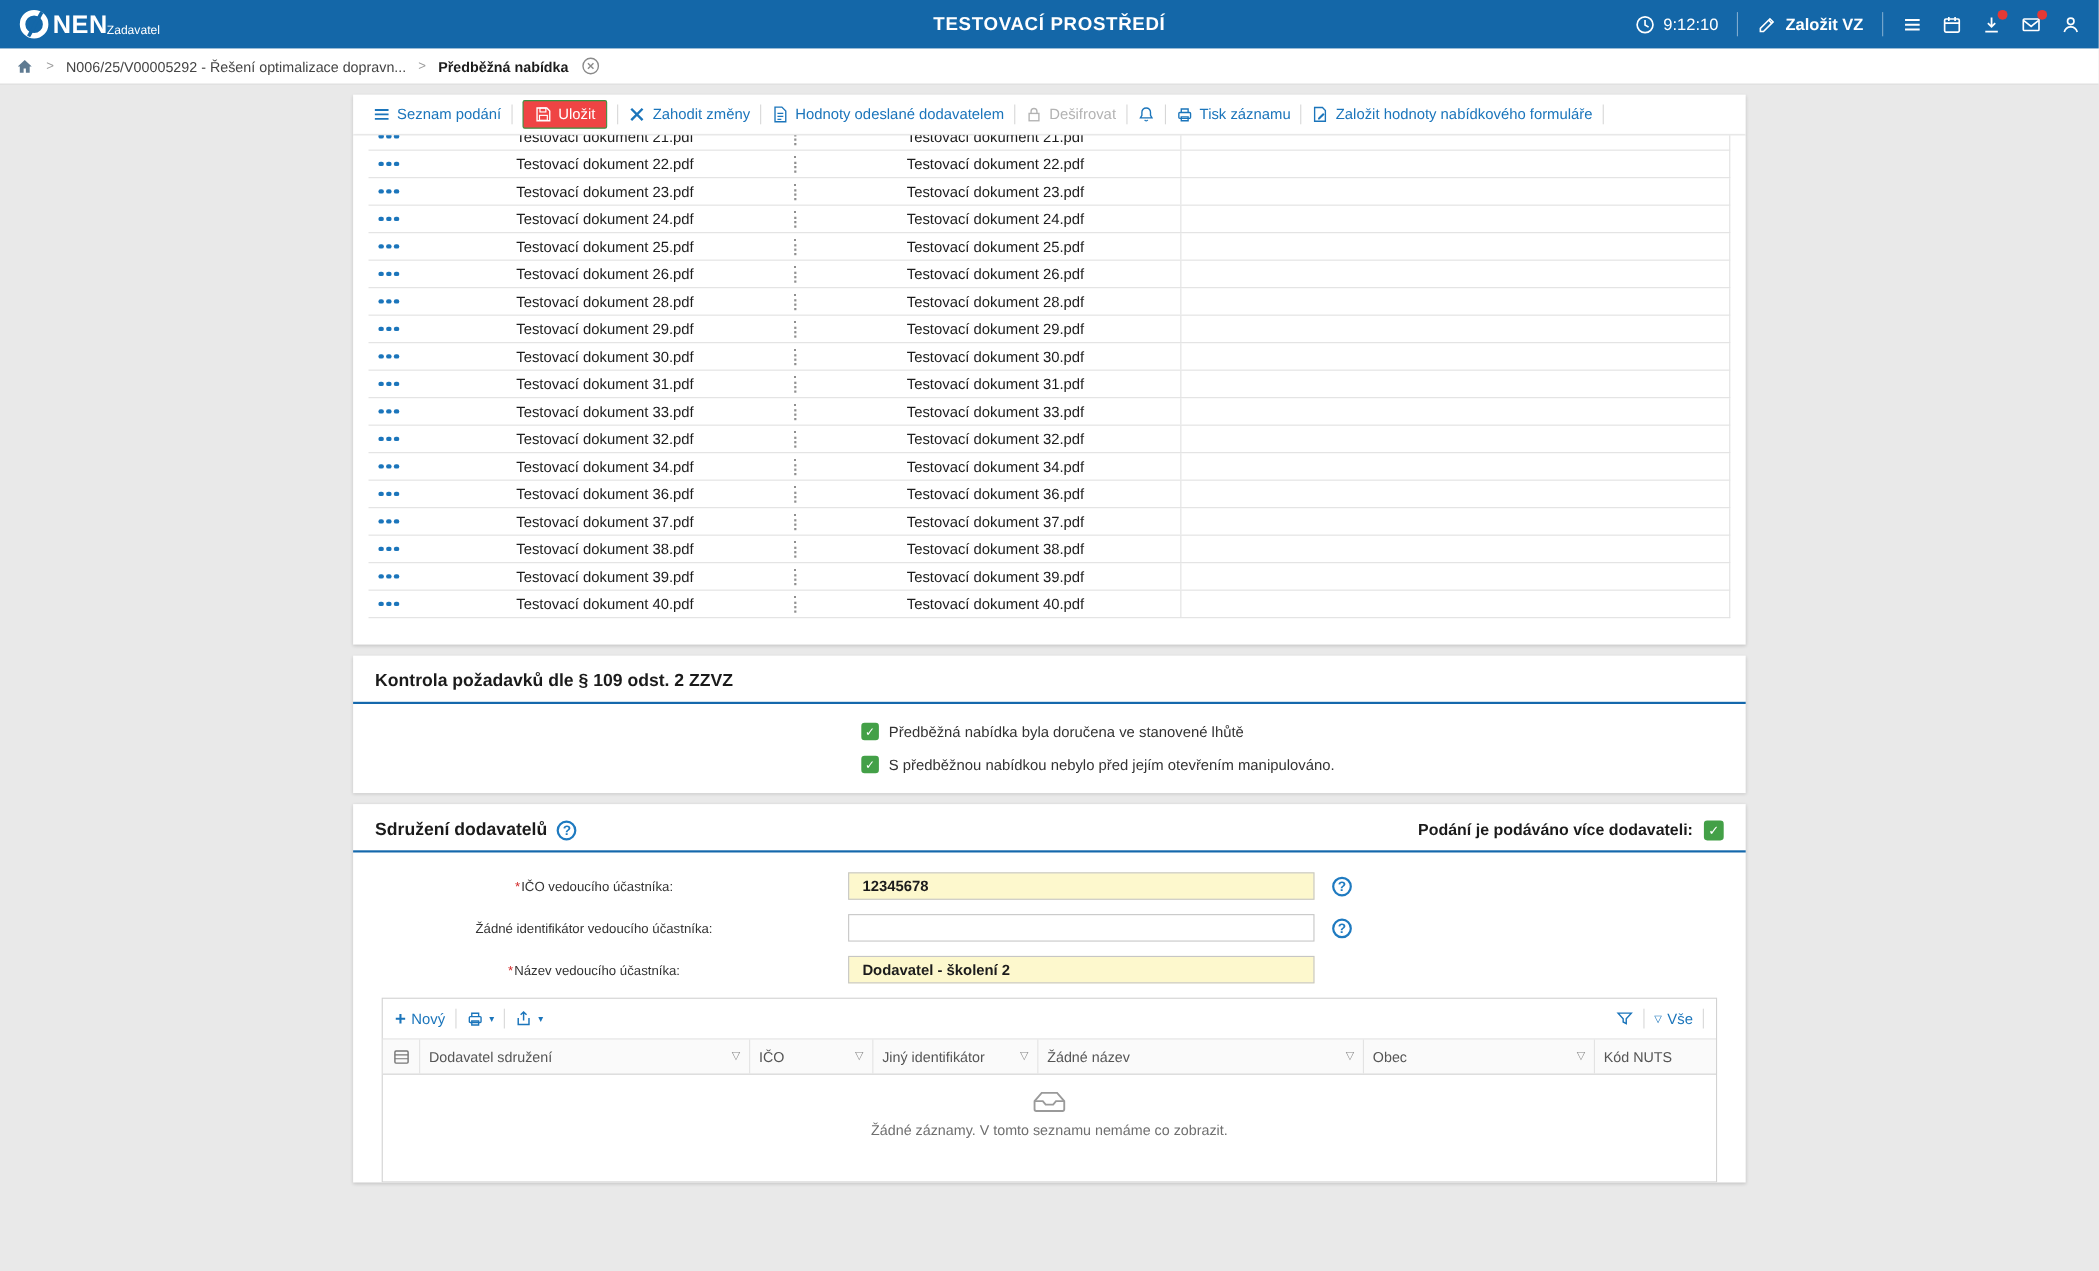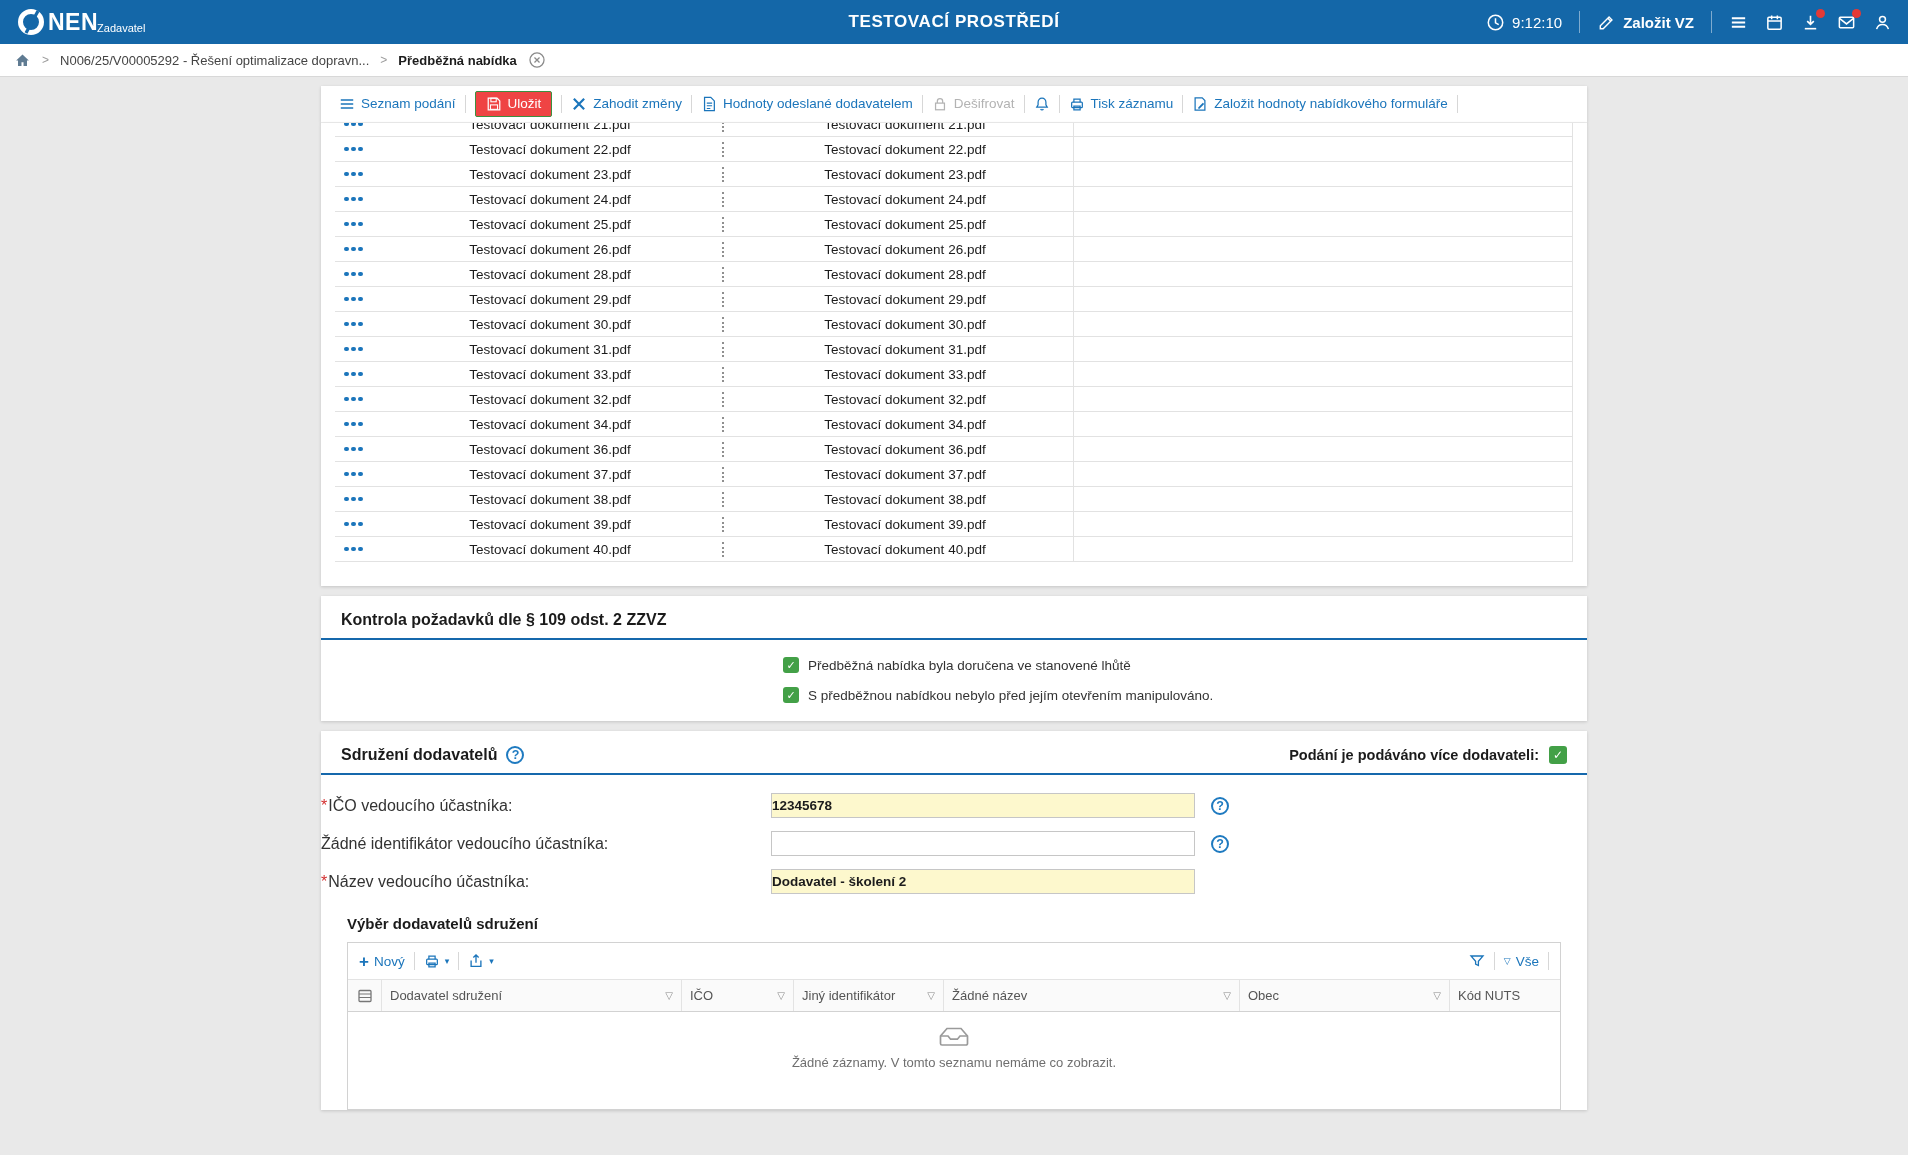--- a/index.html
+++ b/index.html
@@ -68,23 +68,23 @@
   .head-right { display:flex; align-items:center; gap:10px; font-weight:bold; font-size:14.5px; color:#1b1b1b; }
   .checks { padding:17px 0 4px 462px; }
   .check-row { display:flex; align-items:center; gap:9px; margin-bottom:14px; font-size:13.5px; color:#333; }
   .gcheck { width:16px; height:16px; background:#43a047; border-radius:3px; color:#fff; display:inline-flex; align-items:center; justify-content:center; font-size:11px; font-weight:bold; flex:none; cursor:default; }
   .gcheck.big { width:18px; height:18px; font-size:12px; border-radius:3px; cursor:pointer; }
   .help { width:18px; height:18px; border:2px solid #1e7ac0; border-radius:50%; color:#1e7ac0; display:inline-flex; align-items:center; justify-content:center; font-size:12.5px; font-weight:bold; flex:none; cursor:pointer; background:#fff; }
 
   
   .formarea { padding-top:18px; }
   .frow { display:flex; align-items:center; margin-bottom:13px; }
-  .flabel { width:450px; text-align:left; padding-right:12px; font-size:16px; color:#333; flex:none; }
+  .flabel { width:450px; text-align:center; padding-right:12px; font-size:12px; color:#333; flex:none; }
   .req { color:#d32f2f; margin-right:1px; }
-  .finput { width:424px; height:25px; border:1px solid #c6c6c6; padding:0 0; font:inherit; font-size:13.5px; background:#fff; color:#1c1c1c; }
+  .finput { width:424px; height:25px; border:1px solid #c6c6c6; padding:0 12px; font:inherit; font-size:13.5px; background:#fff; color:#1c1c1c; }
   .finput.filled { background:#fdf8cd; font-weight:bold; }
   .frow .help { margin-left:16px; }
 
   h3 { margin:21px 0 10px; padding-left:26px; font-size:15px; color:#1b1b1b; }
 
   
   .grid { margin:0 26px 20px; border:1px solid #d2d2d2; background:#fff; }
   .gtoolbar { height:36px; display:flex; align-items:center; gap:9px; padding:0 11px; color:#1b75bb; }
   .gt-btn { display:inline-flex; align-items:center; gap:5px; color:#1b75bb; background:none; border:none; font:inherit; cursor:pointer; padding:0; }
   .gt-btn svg { width:16px; height:16px; }
@@ -594,21 +594,20 @@
         <span class="help">
             <span>?</span>
           </span>
       </div>
       <div class="frow">
         <label class="flabel"><span class="req">*</span><span>Název vedoucího účastníka:</span></label>
         <input class="finput filled" value="Dodavatel - školení 2" style="">
       </div>
     </div>
 
-    <h3>Výběr dodavatelů sdružení</h3>
 
     <div class="grid">
       <div class="gtoolbar">
         <button class="gt-btn">
           <span class="plus">+</span>
           <span>Nový</span>
         </button>
         <span class="tsep"></span>
         <button class="gt-btn">
           <svg viewBox="0 0 18 18">

